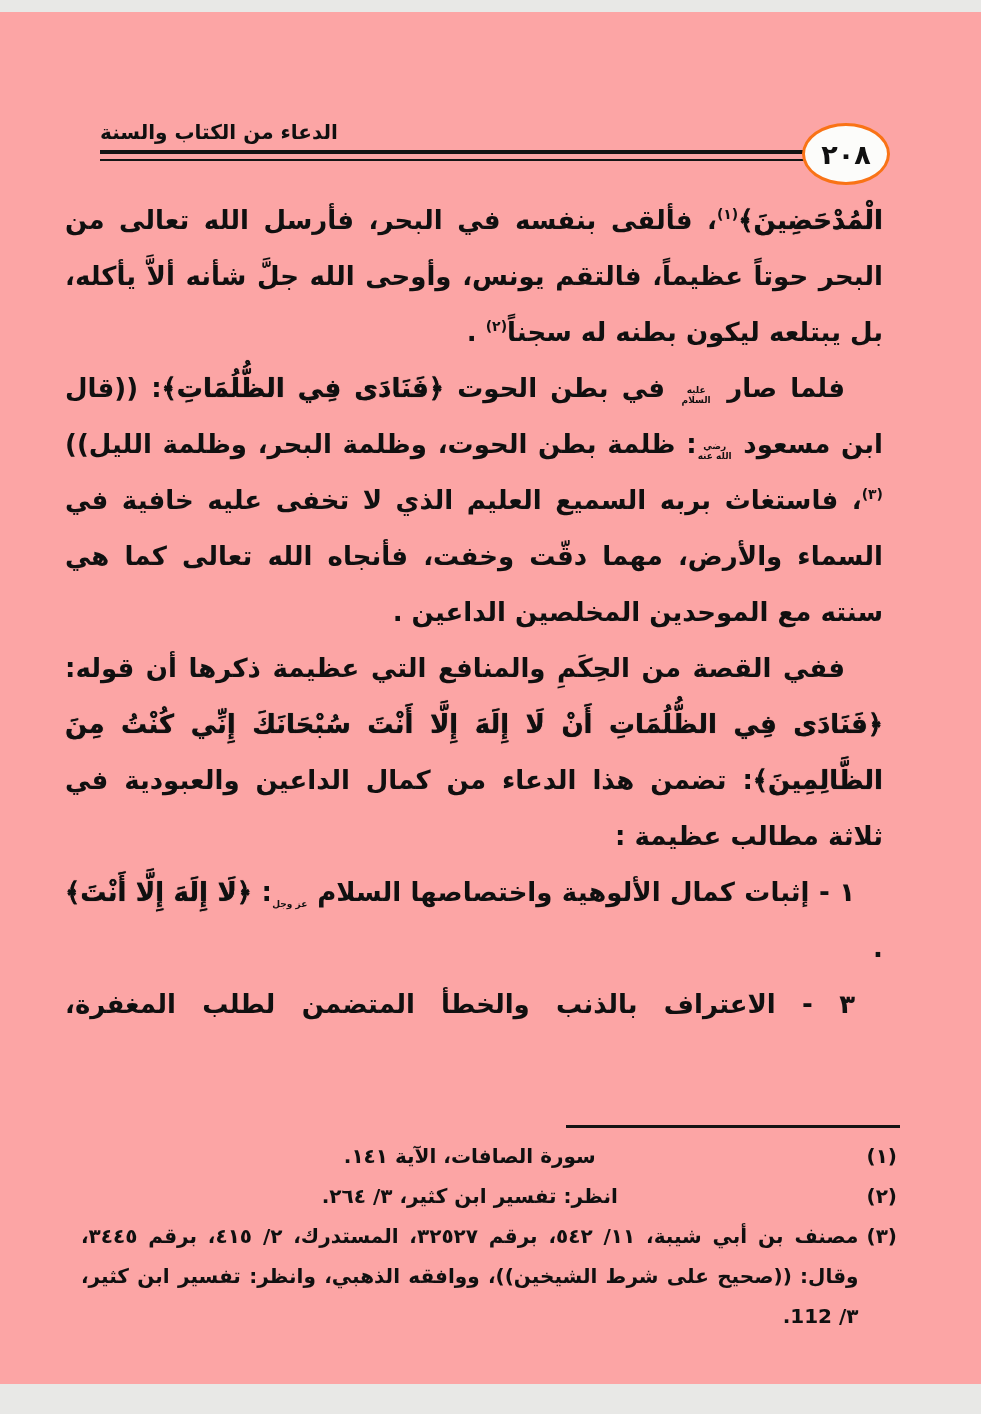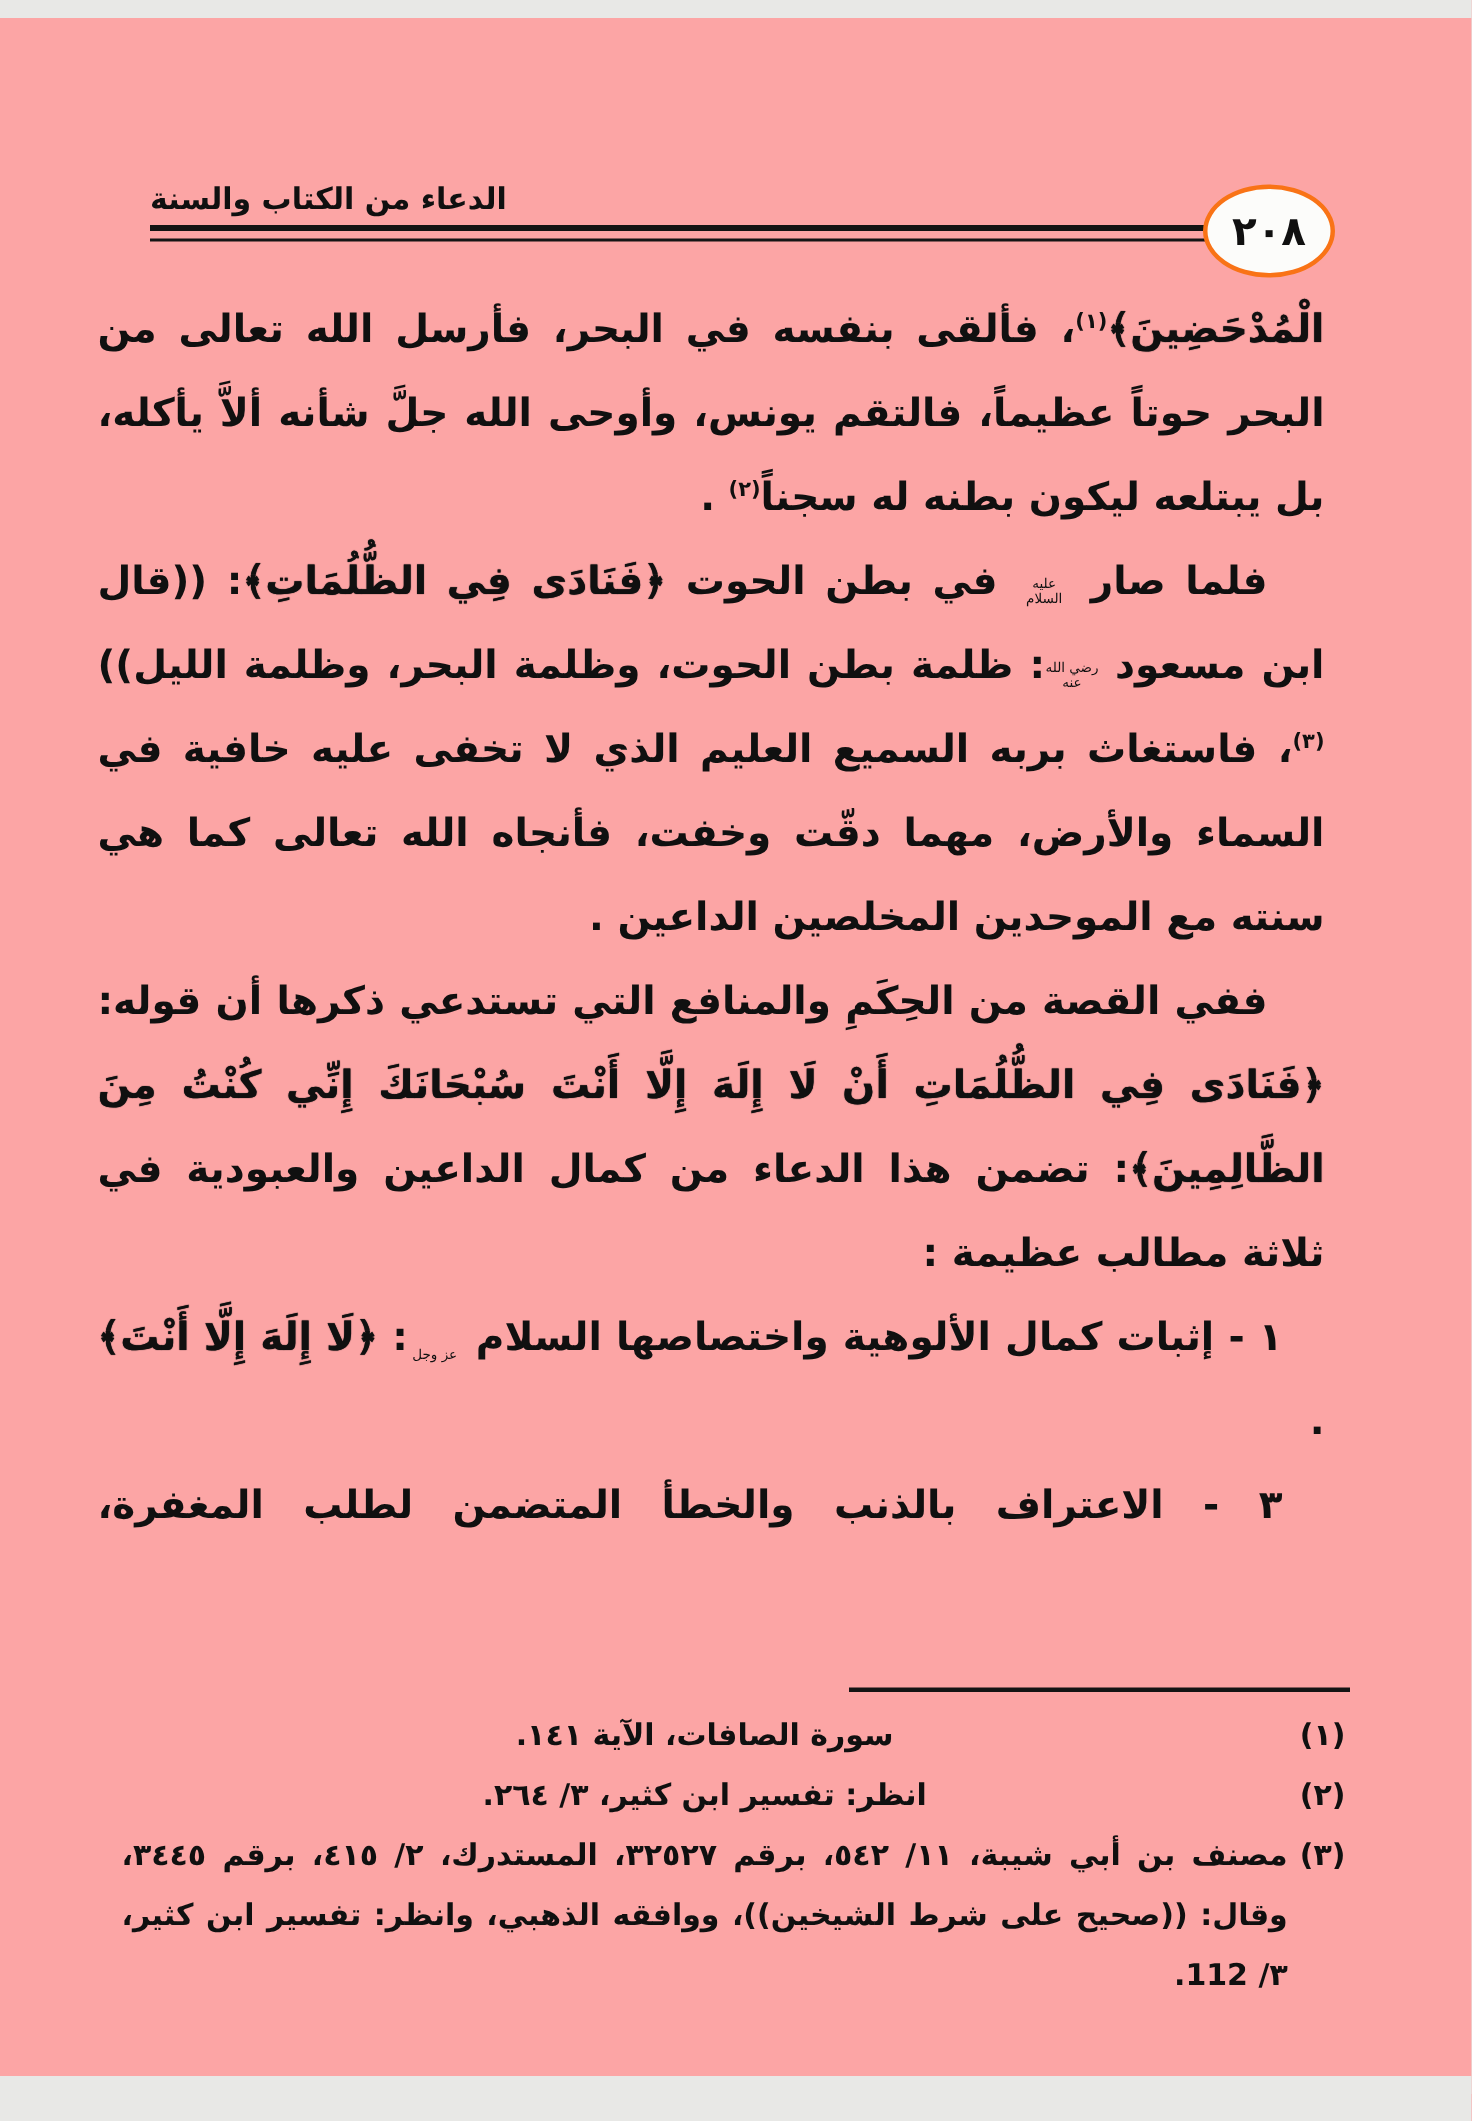--- a/index.html
+++ b/index.html
@@ -53,21 +53,21 @@
   sup.fnmark {
     font-size:14px; font-weight:bold;
     vertical-align:super; line-height:0;
   }
   .honorific {
     display:inline-block;
     width:36px;
     font-size:9px; line-height:10px;
     text-align:center;
     vertical-align:-6px;
-    font-weight:normal;
+    font-weight:bold;
     white-space:normal;
     text-indent:0;
   }
 
   
   .fn-separator {
     position:absolute; top:1113px; left:566px;
     width:334px;
     border-top:3px solid #141414;
   }
@@ -97,21 +97,21 @@
 
     <p>
       <span class="quran">الْمُدْحَضِينَ﴾</span><sup class="fnmark">(١)</sup><span>، فألقى بنفسه في البحر، فأرسل الله تعالى من البحر حوتاً عظيماً، فالتقم يونس، وأوحى الله جلَّ شأنه ألاَّ يأكله، بل يبتلعه ليكون بطنه له سجناً</span><sup class="fnmark">(٢)</sup><span> .</span>
     </p>
 
     <p class="para-indent">
       <span>فلما صار </span><span class="honorific">عليه السلام</span><span> في بطن الحوت </span><span class="quran">﴿فَنَادَى فِي الظُّلُمَاتِ﴾</span><span>: ((قال ابن مسعود </span><span class="honorific">رضي الله عنه</span><span>: ظلمة بطن الحوت، وظلمة البحر، وظلمة الليل))</span><sup class="fnmark">(٣)</sup><span>، فاستغاث بربه السميع العليم الذي لا تخفى عليه خافية في السماء والأرض، مهما دقّت وخفت، فأنجاه الله تعالى كما هي سنته مع الموحدين المخلصين الداعين .</span>
     </p>
 
     <p class="para-indent">
-      <span>ففي القصة من الحِكَمِ والمنافع التي تستدعي ذكرها أن قوله: </span><span class="quran">﴿فَنَادَى فِي الظُّلُمَاتِ أَنْ لَا إِلَهَ إِلَّا أَنْتَ سُبْحَانَكَ إِنِّي كُنْتُ مِنَ الظَّالِمِينَ﴾</span><span>: تضمن هذا الدعاء من كمال الداعين والعبودية في ثلاثة مطالب عظيمة :</span>
+      <span>ففي القصة من الحِكَمِ والمنافع التي عظيمة ذكرها أن قوله: </span><span class="quran">﴿فَنَادَى فِي الظُّلُمَاتِ أَنْ لَا إِلَهَ إِلَّا أَنْتَ سُبْحَانَكَ إِنِّي كُنْتُ مِنَ الظَّالِمِينَ﴾</span><span>: تضمن هذا الدعاء من كمال الداعين والعبودية في ثلاثة مطالب عظيمة :</span>
     </p>
 
     <p class="item-indent">
       <span>١ - </span><span>إثبات كمال الألوهية واختصاصها السلام </span><span class="honorific">عز وجل</span><span>: </span><span class="quran">﴿لَا إِلَهَ إِلَّا أَنْتَ﴾</span><span> .</span>
     </p>
 
 
     <p class="item-indent stretch-last">
       <span>٣ - </span><span>الاعتراف بالذنب والخطأ المتضمن لطلب المغفرة،</span>
     </p>

